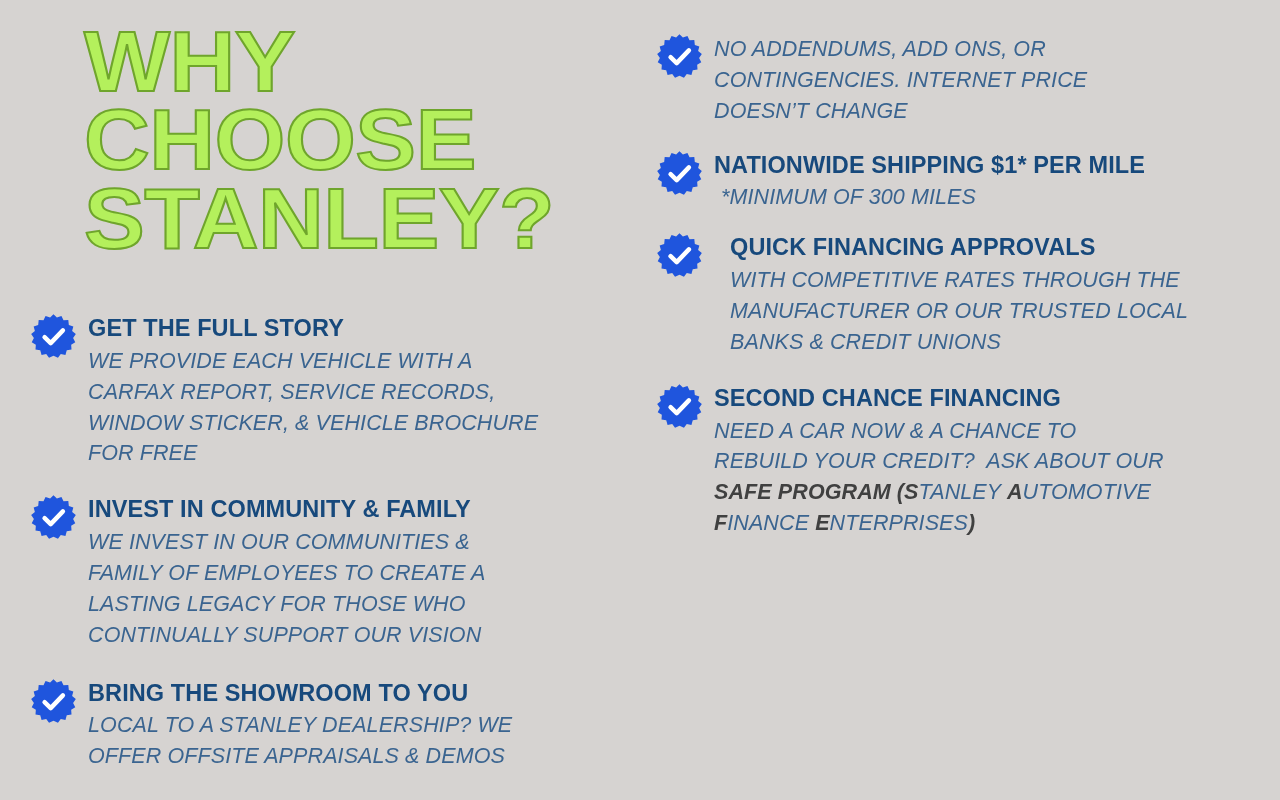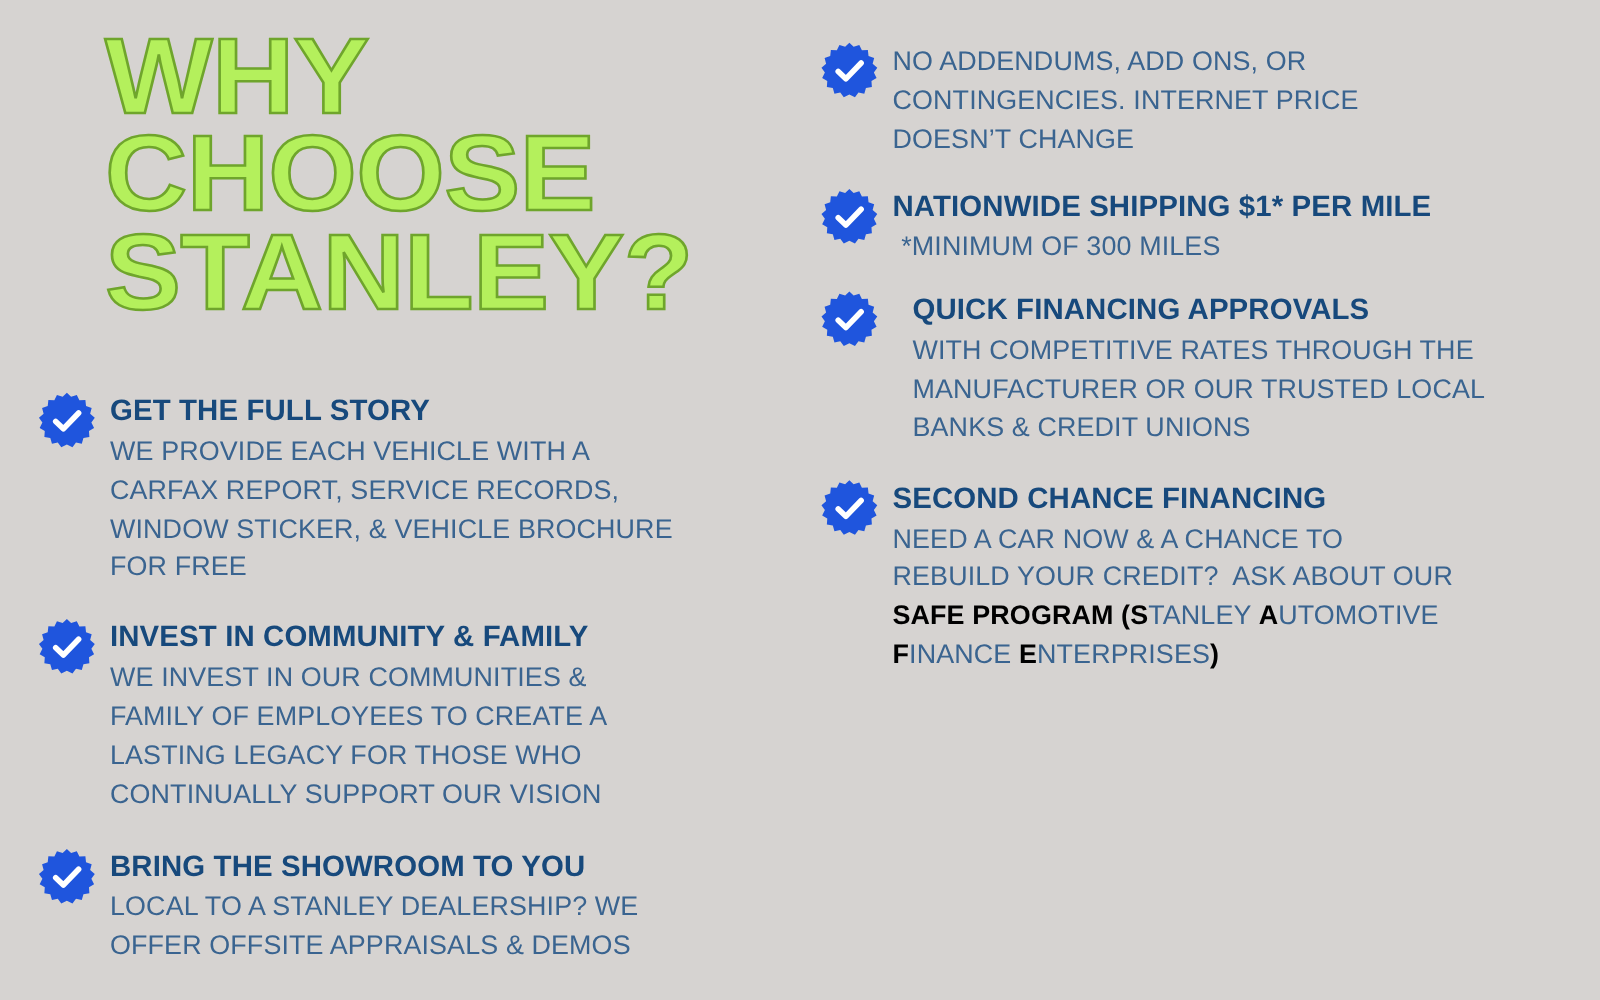--- a/index.html
+++ b/index.html
@@ -84,26 +84,27 @@
   }
 
   .feature-desc {
     font-size: 21.5px;
     font-weight: 400;
     line-height: 1.44;
     color: #3A6490;
     letter-spacing: 0.1px;
     text-transform: uppercase;
     white-space: pre-line;
+    font-style: italic;
   }
 
   .feature-desc.indented { padding-left: 7px; }
 
   .feature-desc b,
-  .feature-desc strong { font-weight: 700; color: #000000; }
+  .feature-desc strong { font-weight: 700; color: #404040; }
 
   
   .col-left  .feature:nth-child(1) { margin-bottom: 24px; }
   .col-left  .feature:nth-child(2) { margin-bottom: 26px; }
   .col-right .feature:nth-child(1) { margin-bottom: 22px; }
   .col-right .feature:nth-child(2) { margin-bottom: 18px; }
   .col-right .feature:nth-child(3) { margin-bottom: 24px; gap: 16px; }
   .col-right .feature:nth-child(4) { margin-bottom: 24px; }
 </style>
 </head>

